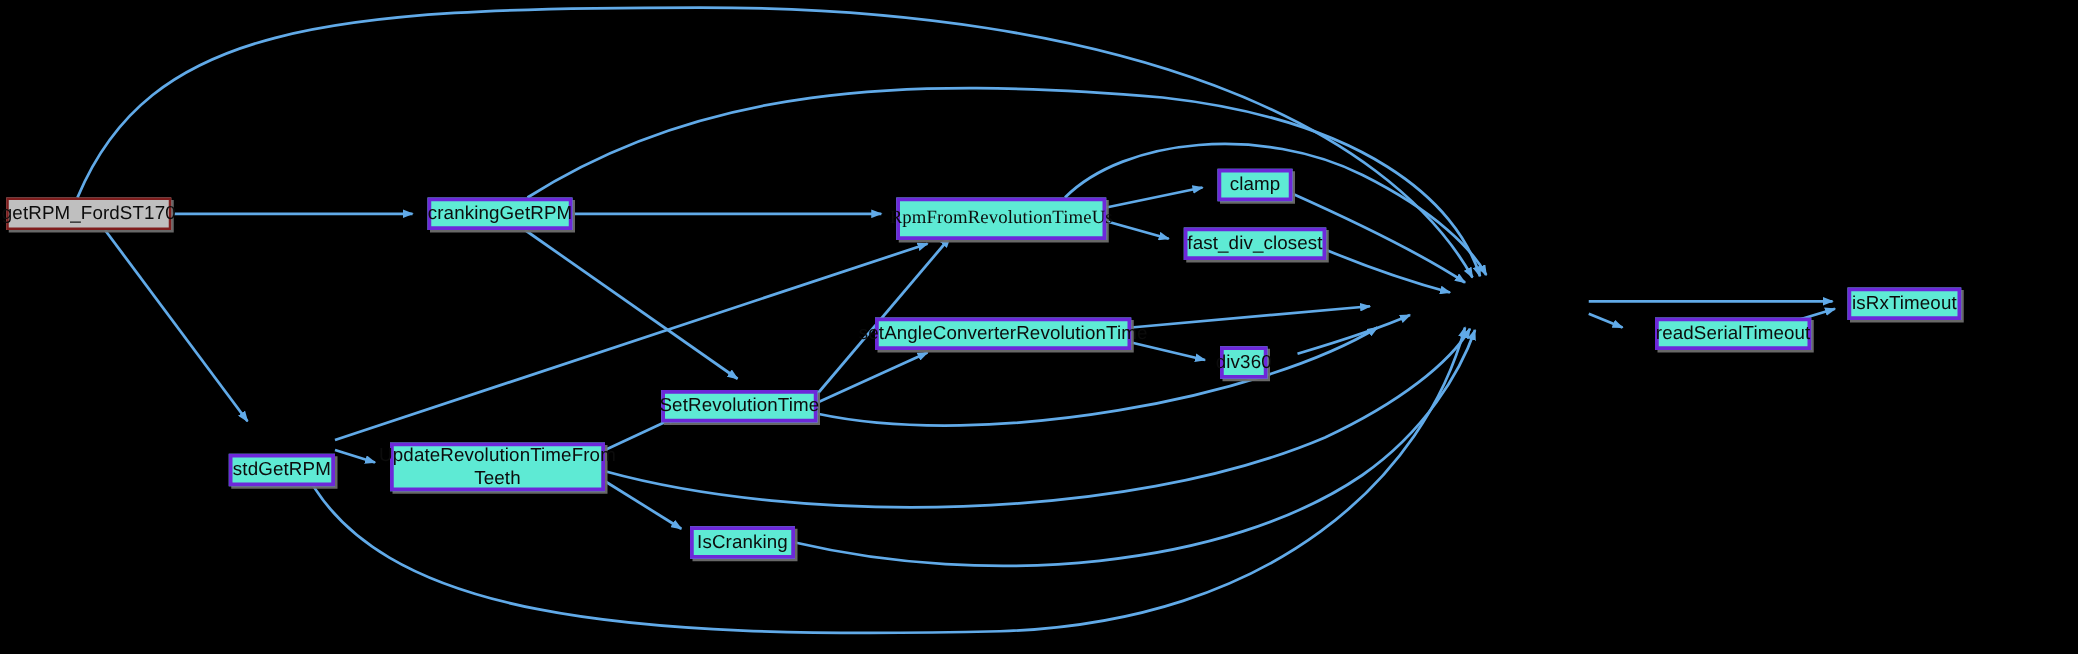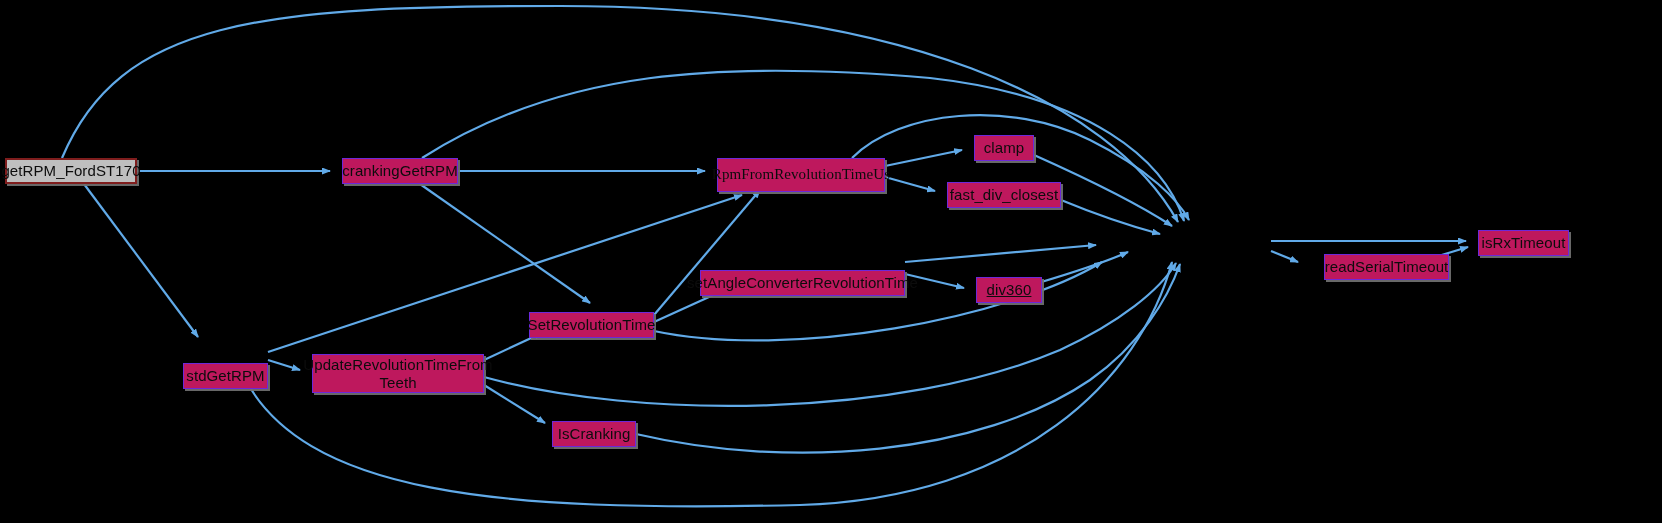--- a/index.html
+++ b/index.html
@@ -19,22 +19,22 @@
     position: absolute;
     left: 0;
     top: 0;
     width: 1662px;
     height: 523px;
     pointer-events: none;
   }
   .node {
     position: absolute;
     box-sizing: border-box;
-    background: #be185d;
-    border: 1px solid #6d28d9;
+    background: #5eead4;
+    border: 3px solid #6d28d9;
     box-shadow: 2px 2px 0 0 rgba(110,110,110,0.95);
     display: flex;
     align-items: center;
     justify-content: center;
     text-align: center;
     color: #0c0c0c;
     font-size: 15px;
     line-height: 1.15;
     letter-spacing: 0.1px;
     white-space: pre-line;
@@ -85,20 +85,20 @@
         <path d="M 1435 257 L 1468 247" fill="none" stroke="#61aae8" stroke-width="2.2" marker-end="url(#arrow)"></path>
       </g>
   </svg>
 <div class="node root" style="left: 5px; top: 158px; width: 132px; height: 26px;">getRPM_FordST170</div>
     <div class="node" style="left: 342px; top: 158px; width: 116px; height: 26px;">crankingGetRPM</div>
     <div class="node" style="left: 717px; top: 158px; width: 168px; height: 34px; font-family: Liberation Serif, serif;">RpmFromRevolutionTimeUs</div>
     <div class="node" style="left: 974px; top: 135px; width: 60px; height: 26px;">clamp</div>
     <div class="node" style="left: 947px; top: 182px; width: 114px; height: 26px;">fast_div_closest</div>
     <div class="node" style="left: 1478px; top: 230px; width: 91px; height: 26px;">isRxTimeout</div>
     <div class="node" style="left: 1324px; top: 254px; width: 125px; height: 26px;">readSerialTimeout</div>
-    <div class="node" style="left: 700px; top: 270px; width: 205px; height: 26px;">setAngleConverterRevolutionTime</div>
-    <div class="node" style="left: 976px; top: 277px; width: 66px; height: 26px; text-decoration: underline;">div360</div>
+    <div class="node" style="left: 700px; top: 254px; width: 205px; height: 26px;">setAngleConverterRevolutionTime</div>
+    <div class="node" style="left: 976px; top: 277px; width: 38px; height: 26px;">div360</div>
     <div class="node" style="left: 529px; top: 312px; width: 125px; height: 26px;">SetRevolutionTime</div>
     <div class="node" style="left: 183px; top: 363px; width: 85px; height: 26px;">stdGetRPM</div>
     <div class="node" style="left: 312px; top: 354px; width: 172px; height: 39px;">UpdateRevolutionTimeFrom
 Teeth</div>
     <div class="node" style="left: 552px; top: 421px; width: 84px; height: 26px;">IsCranking</div>
   </div>
 
 </body></html>

